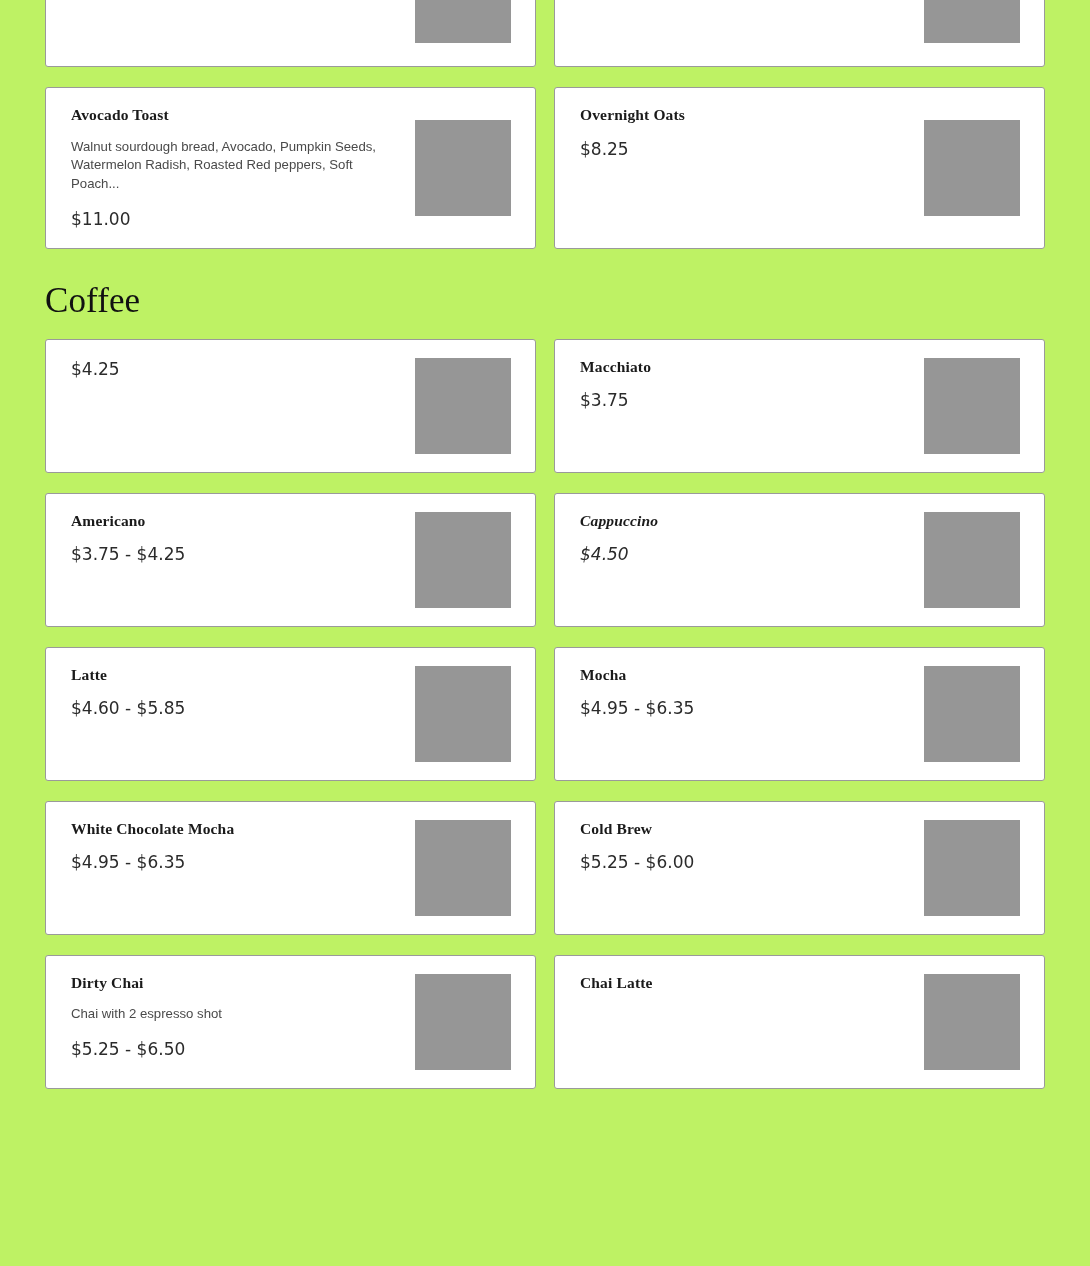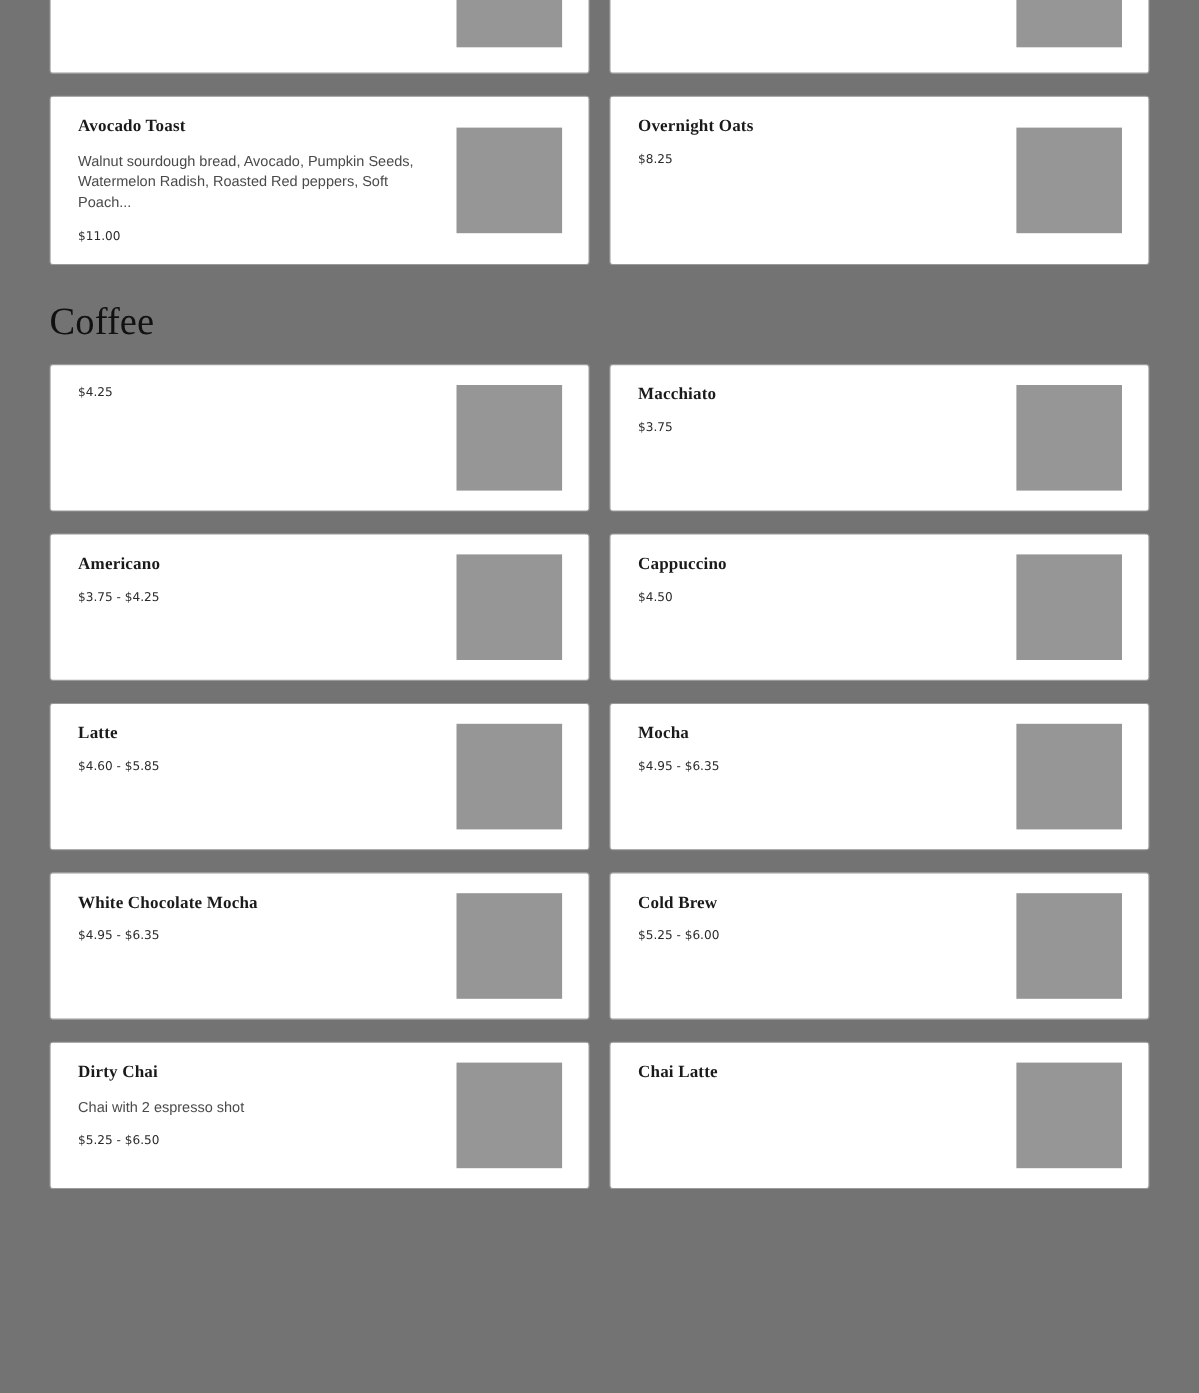--- a/index.html
+++ b/index.html
@@ -10,21 +10,21 @@
     height: 1266px;
     overflow: hidden;
     font-family: "DejaVu Sans", sans-serif;
     -webkit-font-smoothing: antialiased;
   }
 
   #page {
     position: relative;
     width: 1090px;
     height: 1266px;
-    background: #737373;
+    background: #bef264;
     overflow: hidden;
   }
 
   .menu-wrap {
     position: absolute;
     left: 45px;
     top: 0;
     width: 1000px;
   }
 
@@ -85,21 +85,21 @@
     font-family: Liberation Sans, sans-serif;
     font-size: 13.2px;
     line-height: 1.42;
     color: #4a4a4a;
     margin: 0 0 14px 0;
     max-width: 340px;
   }
 
   .item-price {
     font-family: "DejaVu Sans", sans-serif;
-    font-size: 11px;
+    font-size: 17px;
     line-height: 1.3;
     color: #2b2b2b;
     margin: 0;
   }
 
   .item-thumb {
     flex: 0 0 auto;
     align-self: center;
     width: 96px;
     height: 96px;
@@ -185,21 +185,21 @@
         </div>
 
         <div class="menu-card" style="min-height:126px;">
           <div class="card-body">
             <div class="item-name">Americano</div>
             <div class="item-price">$3.75 - $4.25</div>
           </div>
           <span class="item-thumb"></span>
         </div>
 
-        <div class="menu-card" style="min-height:126px;">
+        <div class="menu-card" style="min-height:126px;font-style:italic;">
           <div class="card-body">
             <div class="item-name">Cappuccino</div>
             <div class="item-price">$4.50</div>
           </div>
           <span class="item-thumb"></span>
         </div>
 
         <div class="menu-card" style="min-height:126px;">
           <div class="card-body">
             <div class="item-name">Latte</div>

